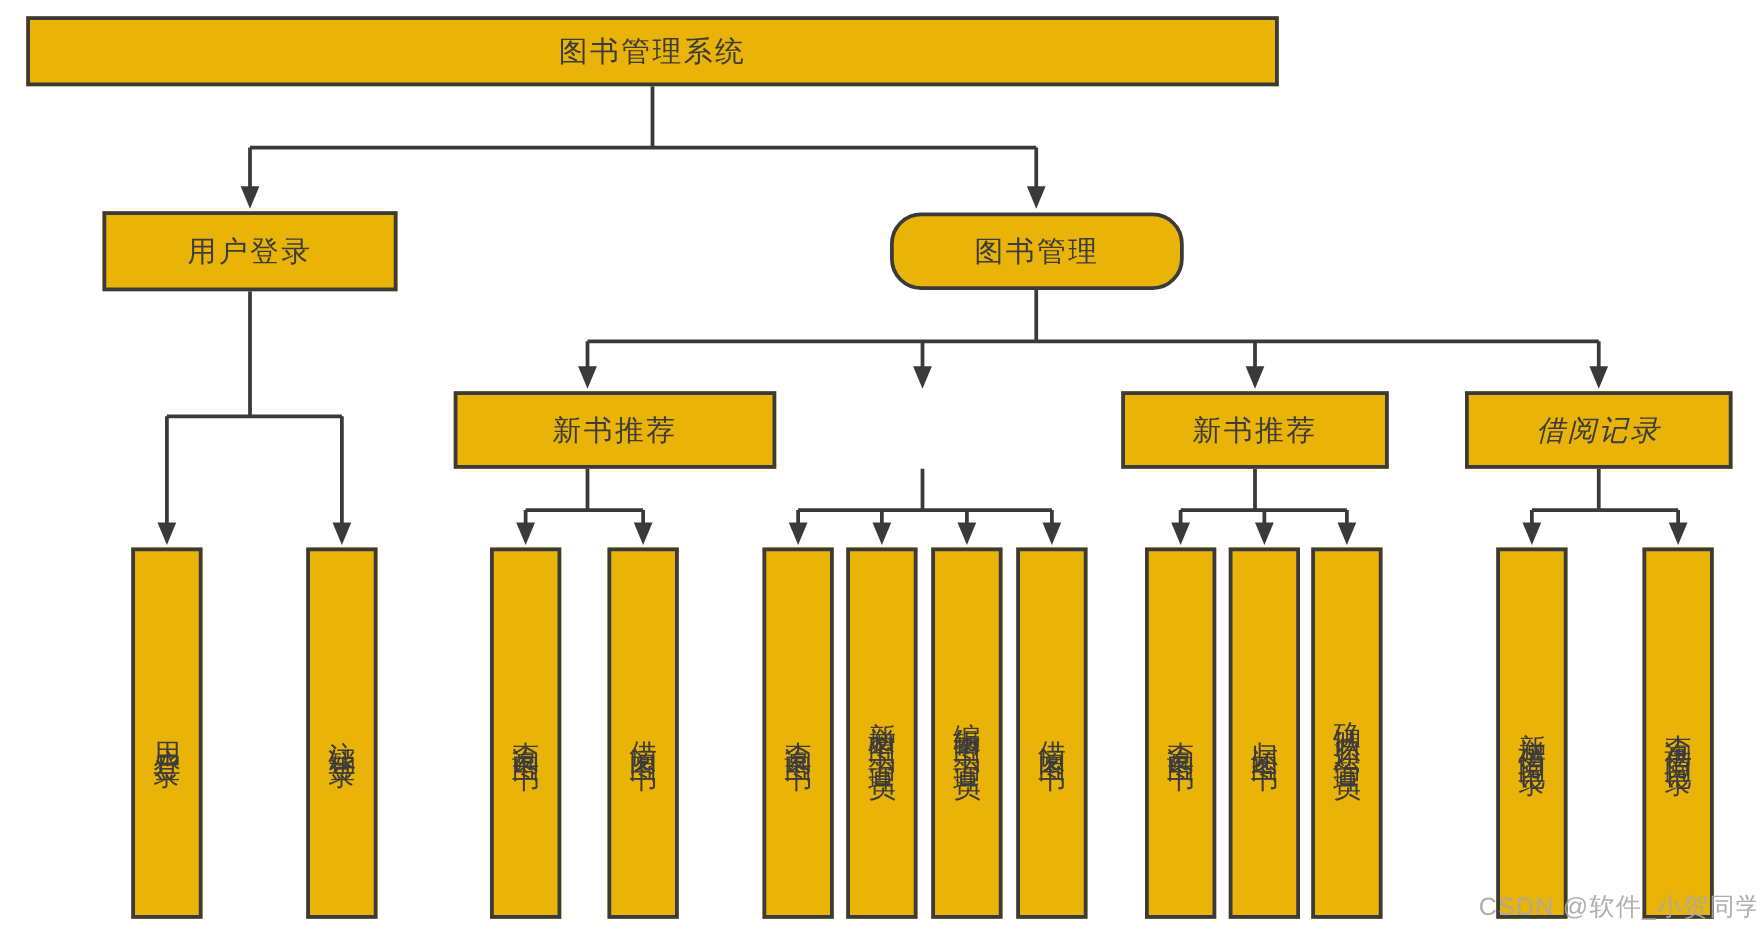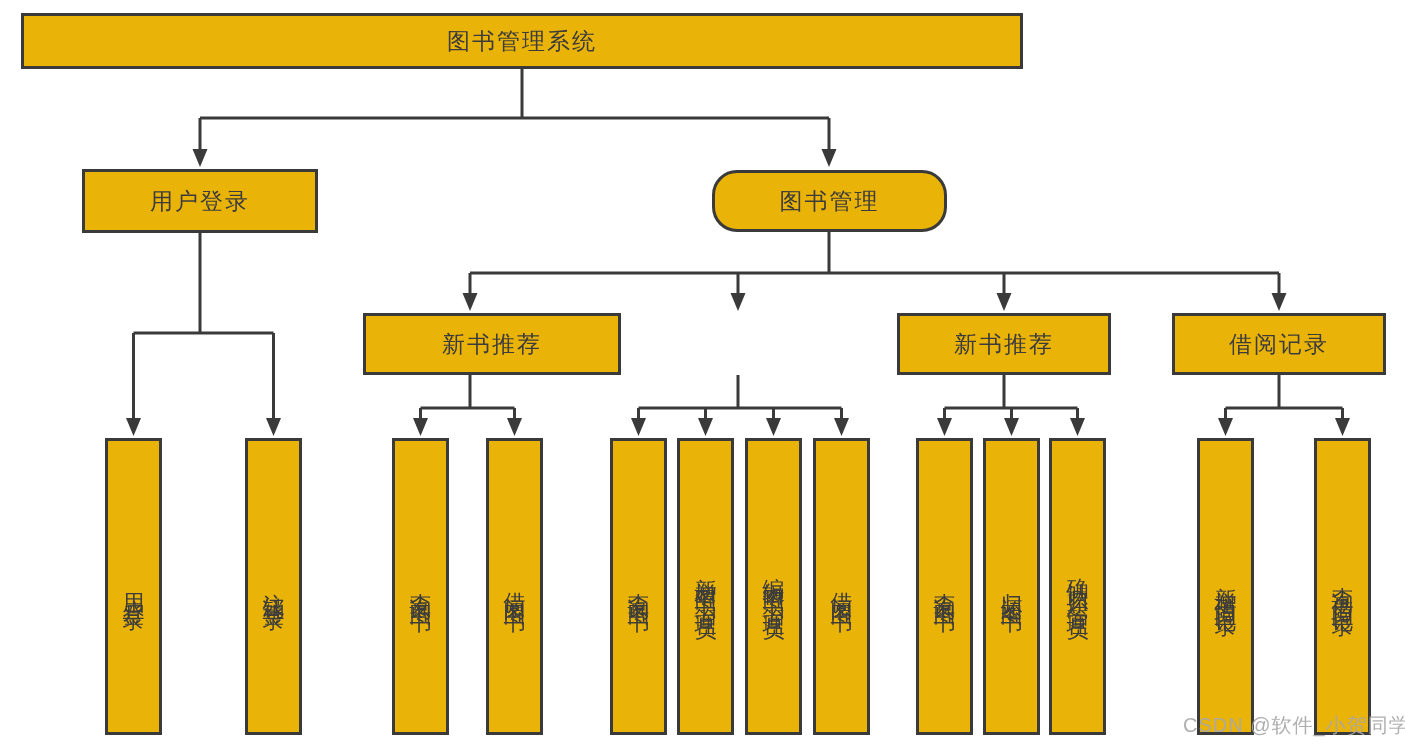--- a/index.html
+++ b/index.html
@@ -127,21 +127,21 @@
   <div class="node h-node" style="left:712px; top:170px; width:235px; height:62px;border-radius:25px;">
     <span>图书管理</span>
   </div>
 
   <div class="node h-node" style="left:363px; top:313px; width:258px; height:62px;">
     <span>新书推荐</span>
   </div>
   <div class="node h-node" style="left:897px; top:313px; width:214px; height:62px;">
     <span>新书推荐</span>
   </div>
-  <div class="node h-node" style="left:1172px; top:313px; width:214px; height:62px;">
+  <div class="node h-node" style="left:1172px; top:313px; width:214px; height:62px;font-style:italic;">
     <span>借阅记录</span>
   </div>
 
   <div class="node v-node" style="left:105px;">
     <span>用户登录</span>
   </div>
   <div class="node v-node" style="left:245px;">
     <span>注销登录</span>
   </div>
 

